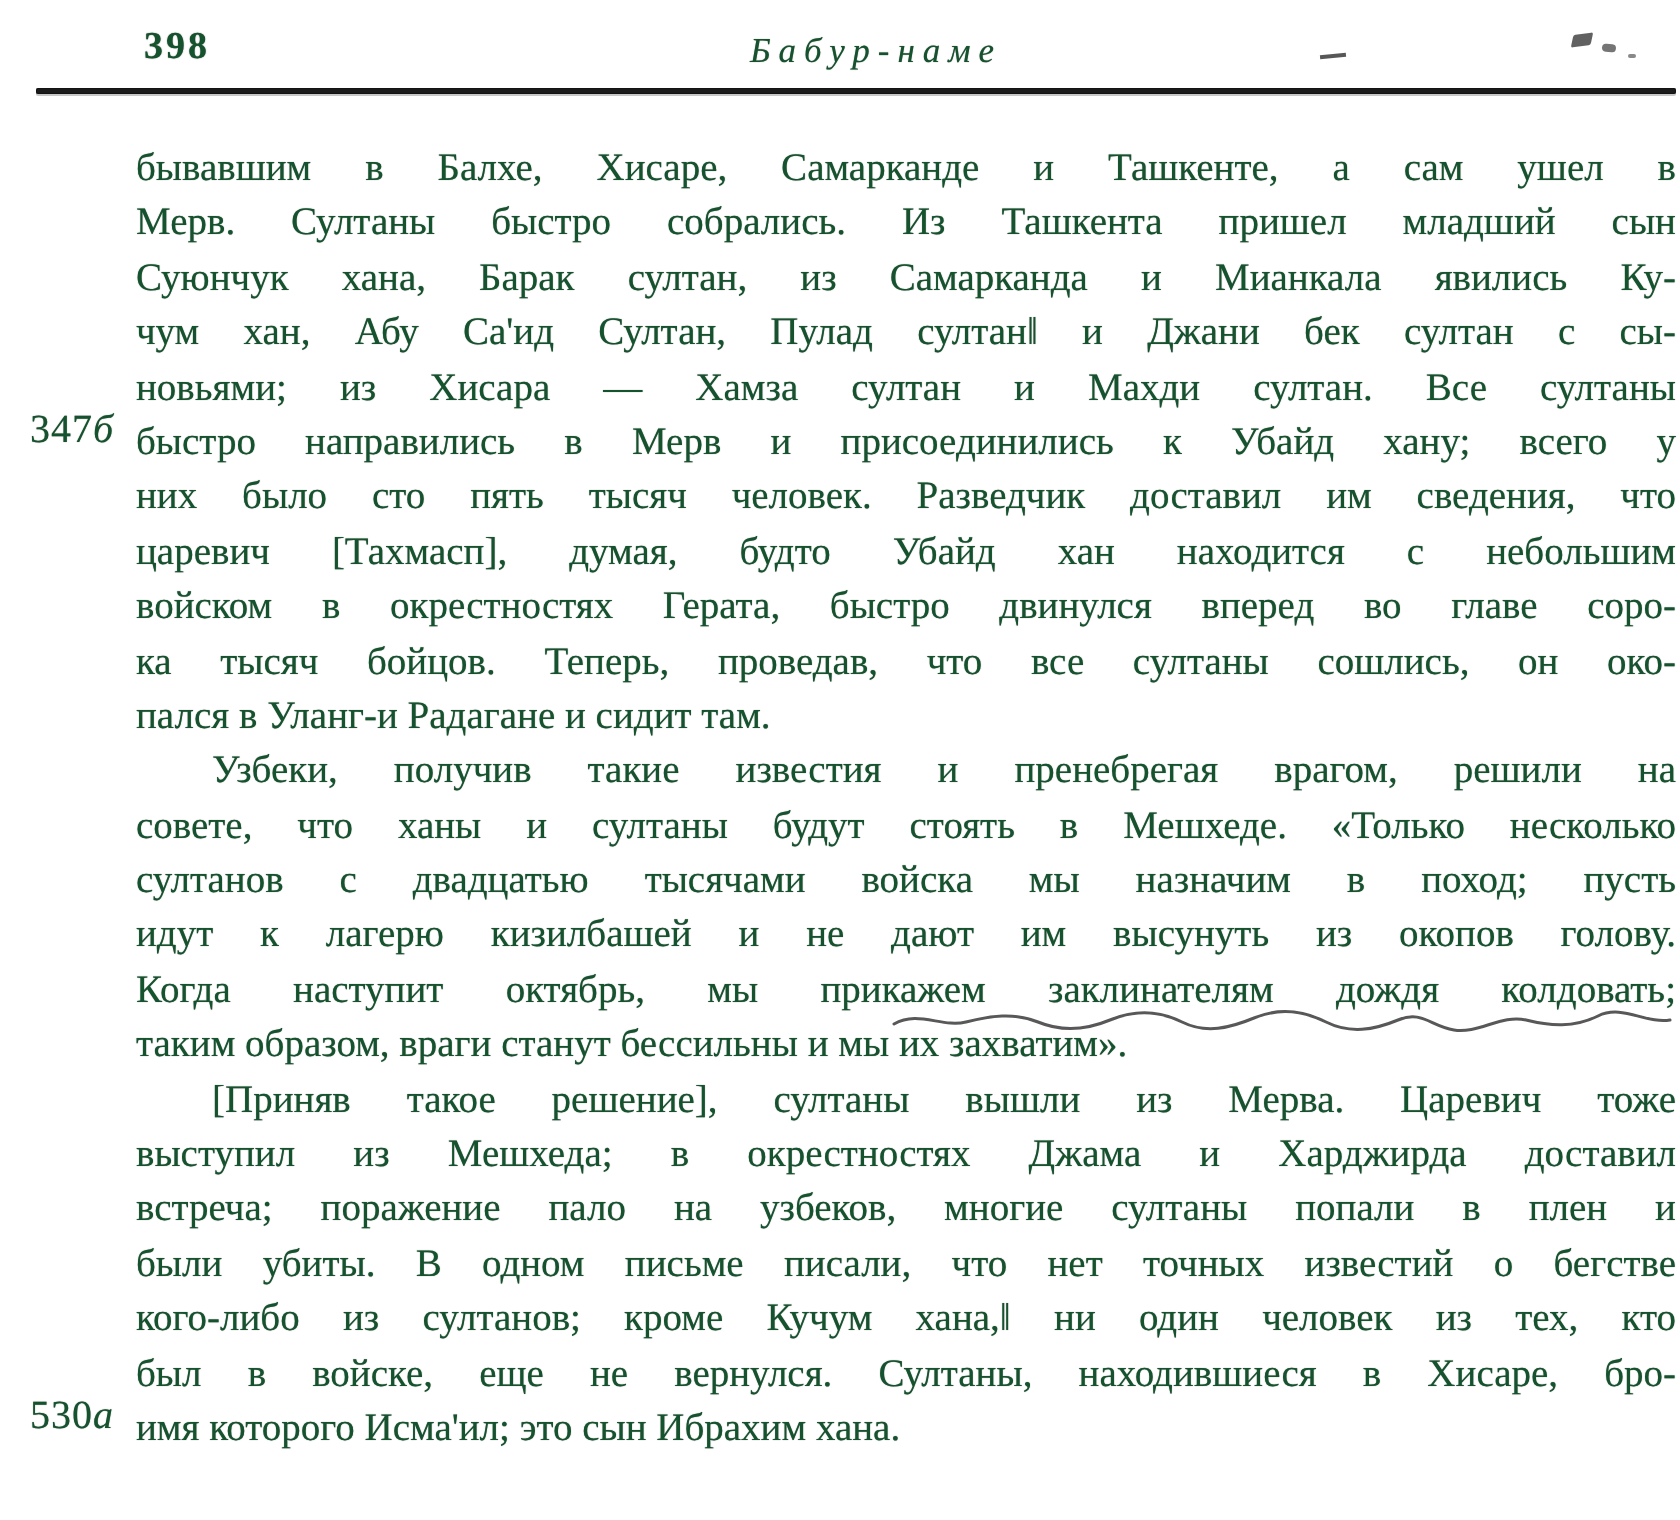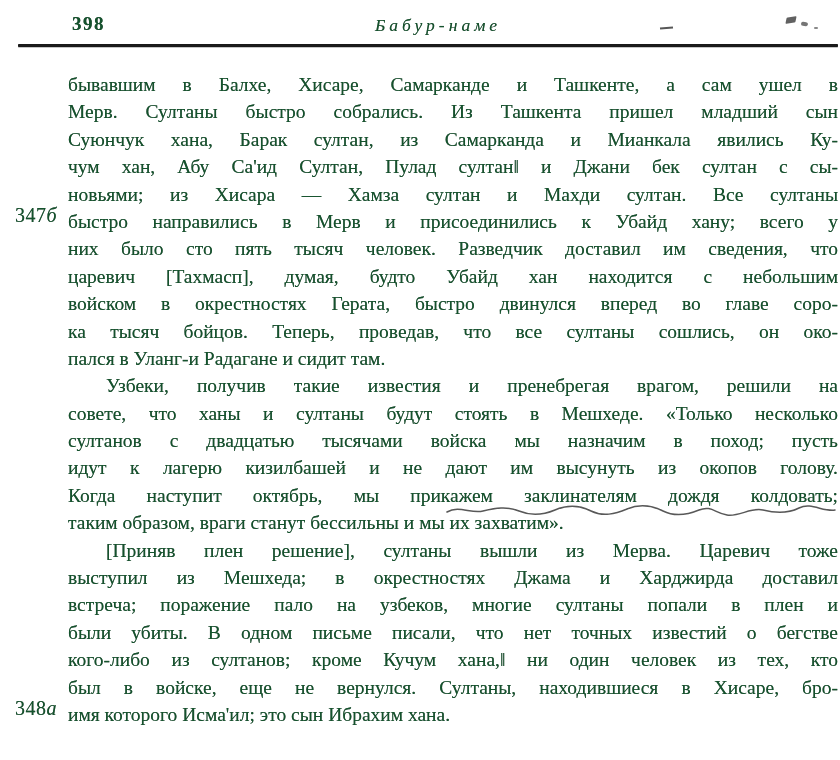--- a/index.html
+++ b/index.html
@@ -81,25 +81,25 @@
       <div class="line"><span>царевич [Тахмасп], думая, будто Убайд хан находится с небольшим</span></div>
       <div class="line"><span>войском в окрестностях Герата, быстро двинулся вперед во главе соро-</span></div>
       <div class="line"><span>ка тысяч бойцов. Теперь, проведав, что все султаны сошлись, он око-</span></div>
       <div class="line noj"><span>пался в Уланг-и Радагане и сидит там.</span></div>
       <div class="line ind"><span>Узбеки, получив такие известия и пренебрегая врагом, решили на</span></div>
       <div class="line"><span>совете, что ханы и султаны будут стоять в Мешхеде. «Только несколько</span></div>
       <div class="line"><span>султанов с двадцатью тысячами войска мы назначим в поход; пусть</span></div>
       <div class="line"><span>идут к лагерю кизилбашей и не дают им высунуть из окопов голову.</span></div>
       <div class="line"><span>Когда наступит октябрь, мы прикажем заклинателям дождя колдовать;</span></div>
       <div class="line noj"><span>таким образом, враги станут бессильны и мы их захватим».</span></div>
-      <div class="line ind"><span>[Приняв плен решение], султаны вышли из Мерва. Царевич тоже</span></div>
+      <div class="line ind"><span>[Приняв такое решение], султаны вышли из Мерва. Царевич тоже</span></div>
       <div class="line"><span>выступил из Мешхеда; в окрестностях Джама и Харджирда доставил</span></div>
       <div class="line"><span>встреча; поражение пало на узбеков, многие султаны попали в плен и</span></div>
       <div class="line"><span>были убиты. В одном письме писали, что нет точных известий о бегстве</span></div>
-      <div class="line"><span class="folio"><span>348</span><i>а</i></span><span>кого-либо из султанов; кроме Кучум хана,‖ ни один человек из тех, кто</span></div>
+      <div class="line"><span class="folio"><span>530</span><i>а</i></span><span>кого-либо из султанов; кроме Кучум хана,‖ ни один человек из тех, кто</span></div>
       <div class="line"><span>был в войске, еще не вернулся. Султаны, находившиеся в Хисаре, бро-</span></div>
       <div class="line noj"><span>имя которого Исма'ил; это сын Ибрахим хана.</span></div>
     </div>
 
   <svg class="squiggle" width="392" height="18" viewBox="0 0 392 18">
     <path d="M2,11 C14,4 26,13 38,10 S62,5 74,10 S98,14 110,9 S134,4 146,10 S170,13 182,8 S206,4 218,10 S242,14 254,9 S270,12 282,14 S306,6 318,9 S342,13 354,7 S378,11 390,9" fill="none" stroke="#2e2e2e" stroke-width="1.5" opacity="0.8" stroke-linecap="round"></path>
   </svg>
 
 </div>
 

